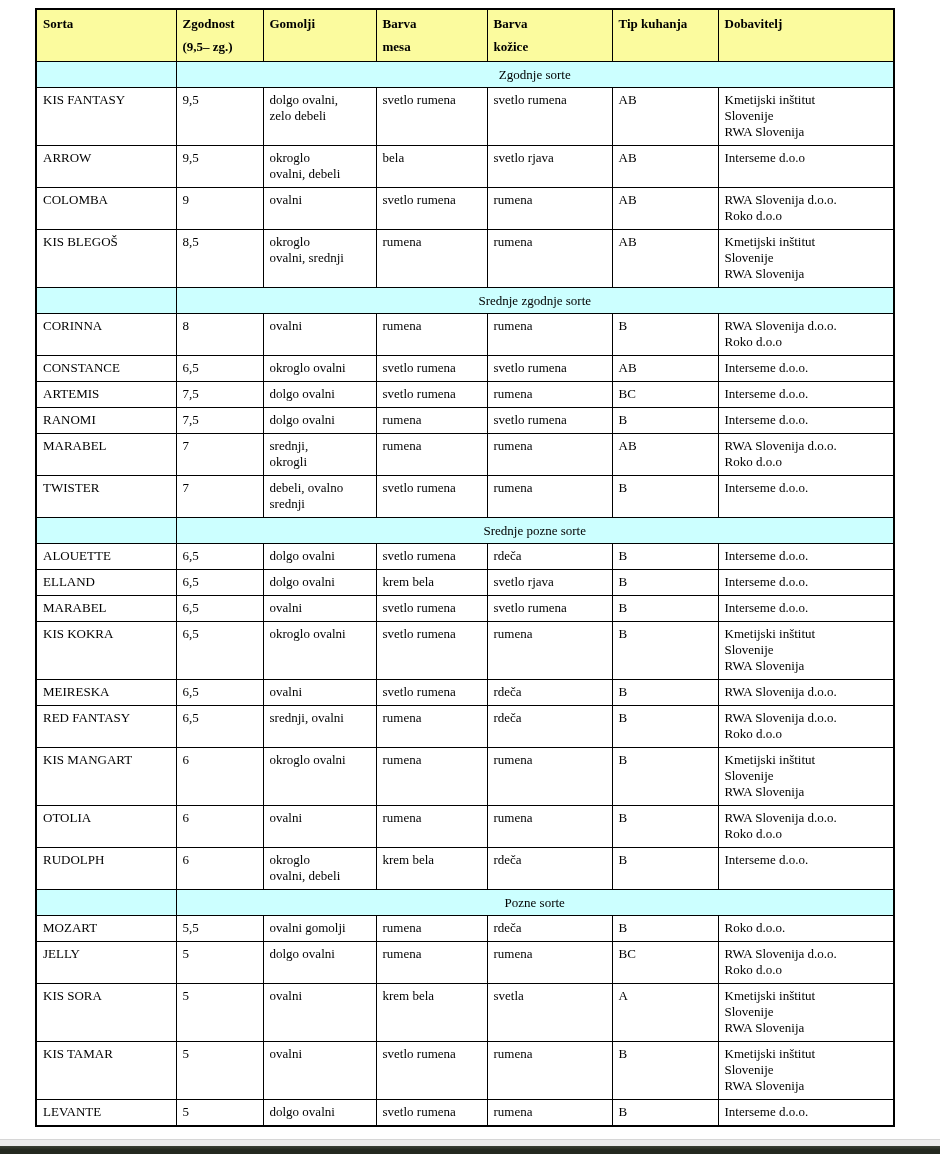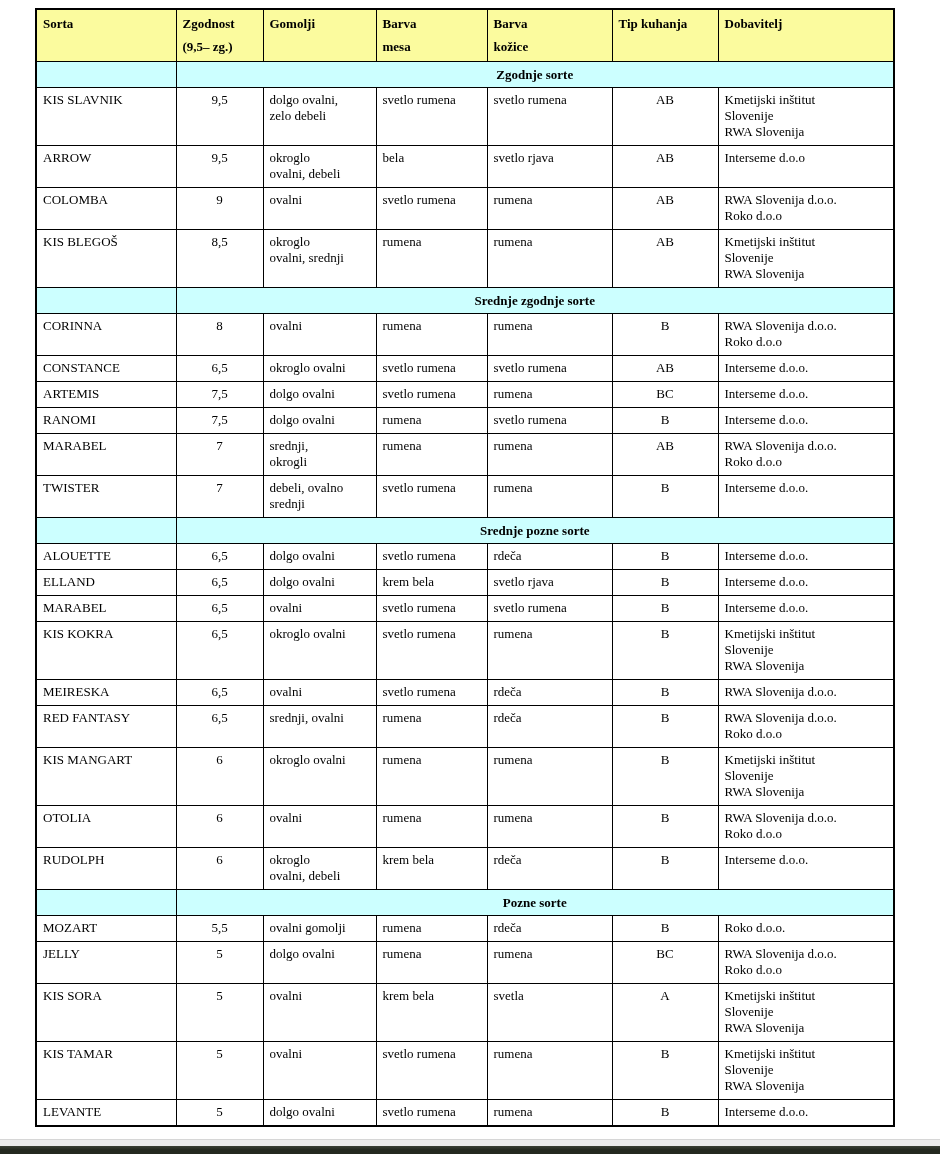--- a/index.html
+++ b/index.html
@@ -29,25 +29,25 @@
     overflow:hidden;
   }
   th{
     background:var(--header-bg);
     text-align:left;font-weight:bold;
     line-height:23px;padding-top:2px;padding-bottom:3px;
     height:52px;
   }
   tr.section td{
     background:var(--section-bg);
-    font-weight:bold;text-align:center;
+    font-weight:normal;text-align:center;
     padding:4px 2px;height:25px;line-height:17px;
   }
   tr.section td.sec-first{padding:0;}
-  td.col-num,td.col-cook{text-align:center;}
+  td.col-num,td.col-cook{}
   .bottom-strip-light{
     position:absolute;left:0;right:0;bottom:8px;height:7px;
     background:var(--strip-light);
     border-top:1px solid #d6d6d6;
   }
   .bottom-strip-dark{
     position:absolute;left:0;right:0;bottom:0;height:8px;
     background:linear-gradient(#3a4034,var(--strip-dark) 45%);
   }
 </style>
@@ -79,21 +79,21 @@
         <th>Tip kuhanja</th>
         <th>Dobavitelj</th>
       </tr>
     </thead>
     <tbody id="table-body">
         <tr class="section">
           <td class="sec-first"></td>
           <td colspan="6">Zgodnje sorte</td>
         </tr>
         <tr>
-          <td class="col-name">KIS SLAVNIK</td>
+          <td class="col-name">KIS FANTASY</td>
           <td class="col-num">9,5</td>
           <td class="col-tubers">dolgo ovalni,
 zelo debeli</td>
           <td class="col-flesh">svetlo rumena</td>
           <td class="col-skin">svetlo rumena</td>
           <td class="col-cook">AB</td>
           <td class="col-supplier">Kmetijski inštitut
 Slovenije
 RWA Slovenija</td>
         </tr>

